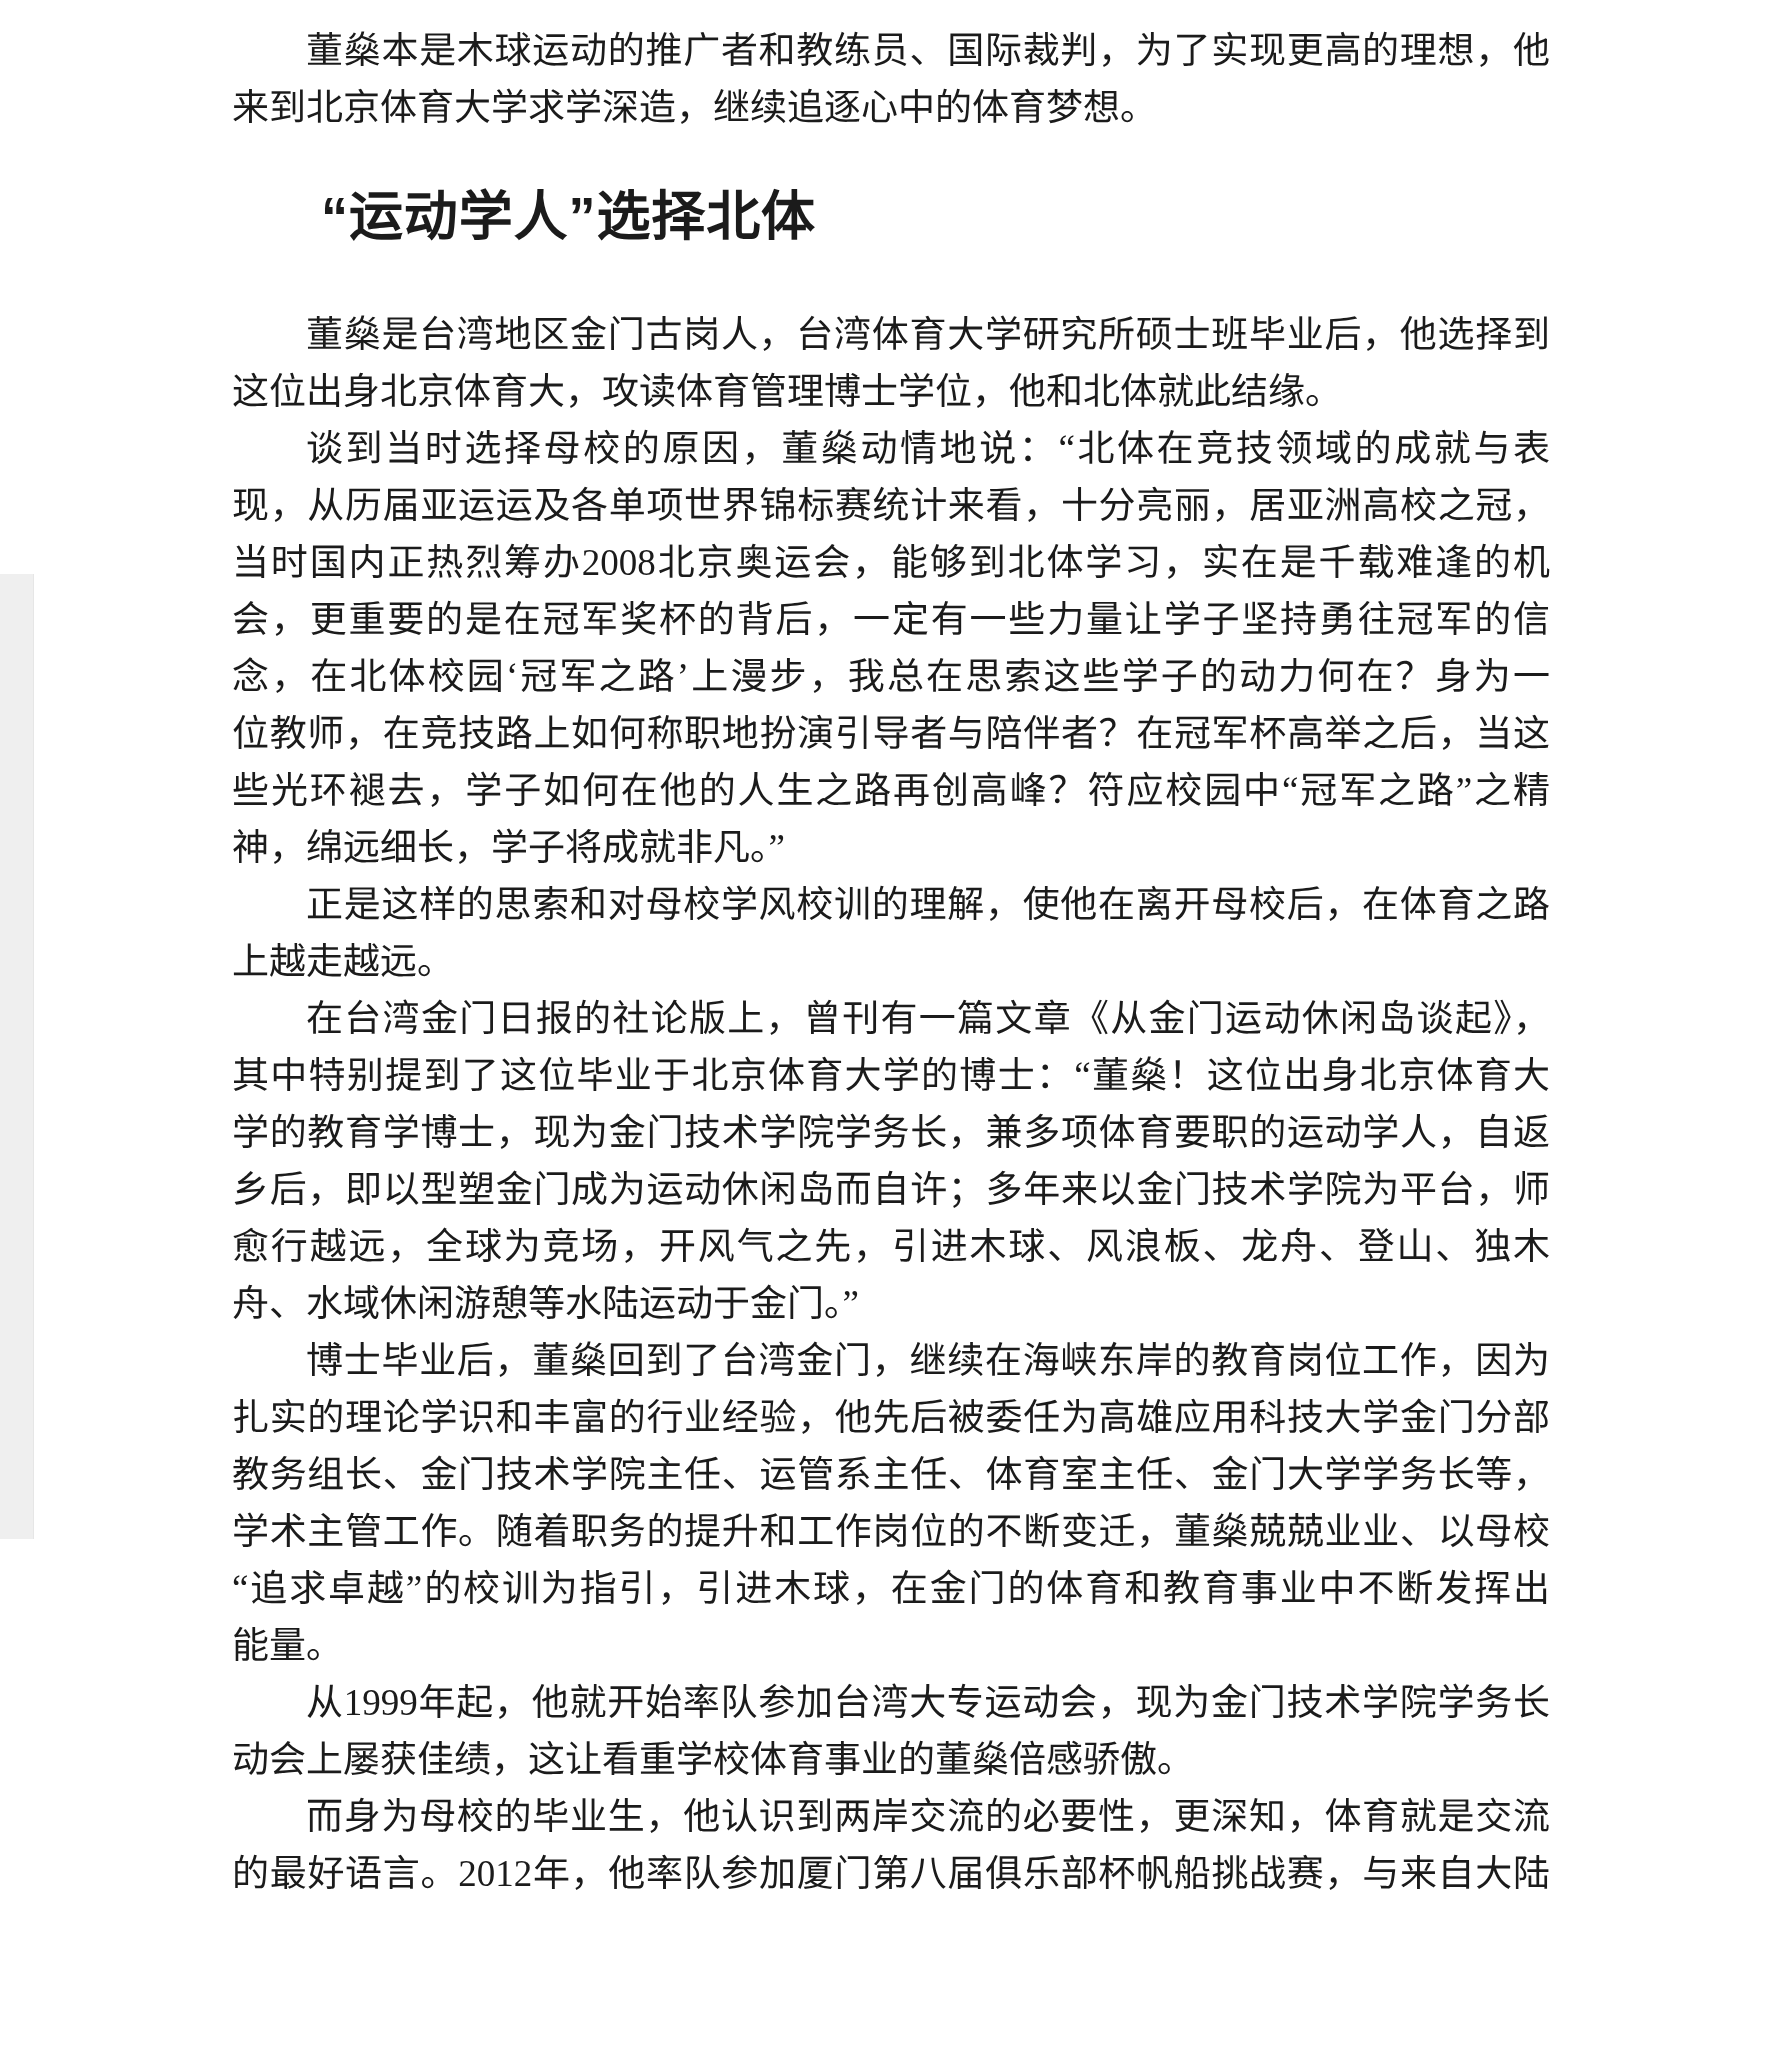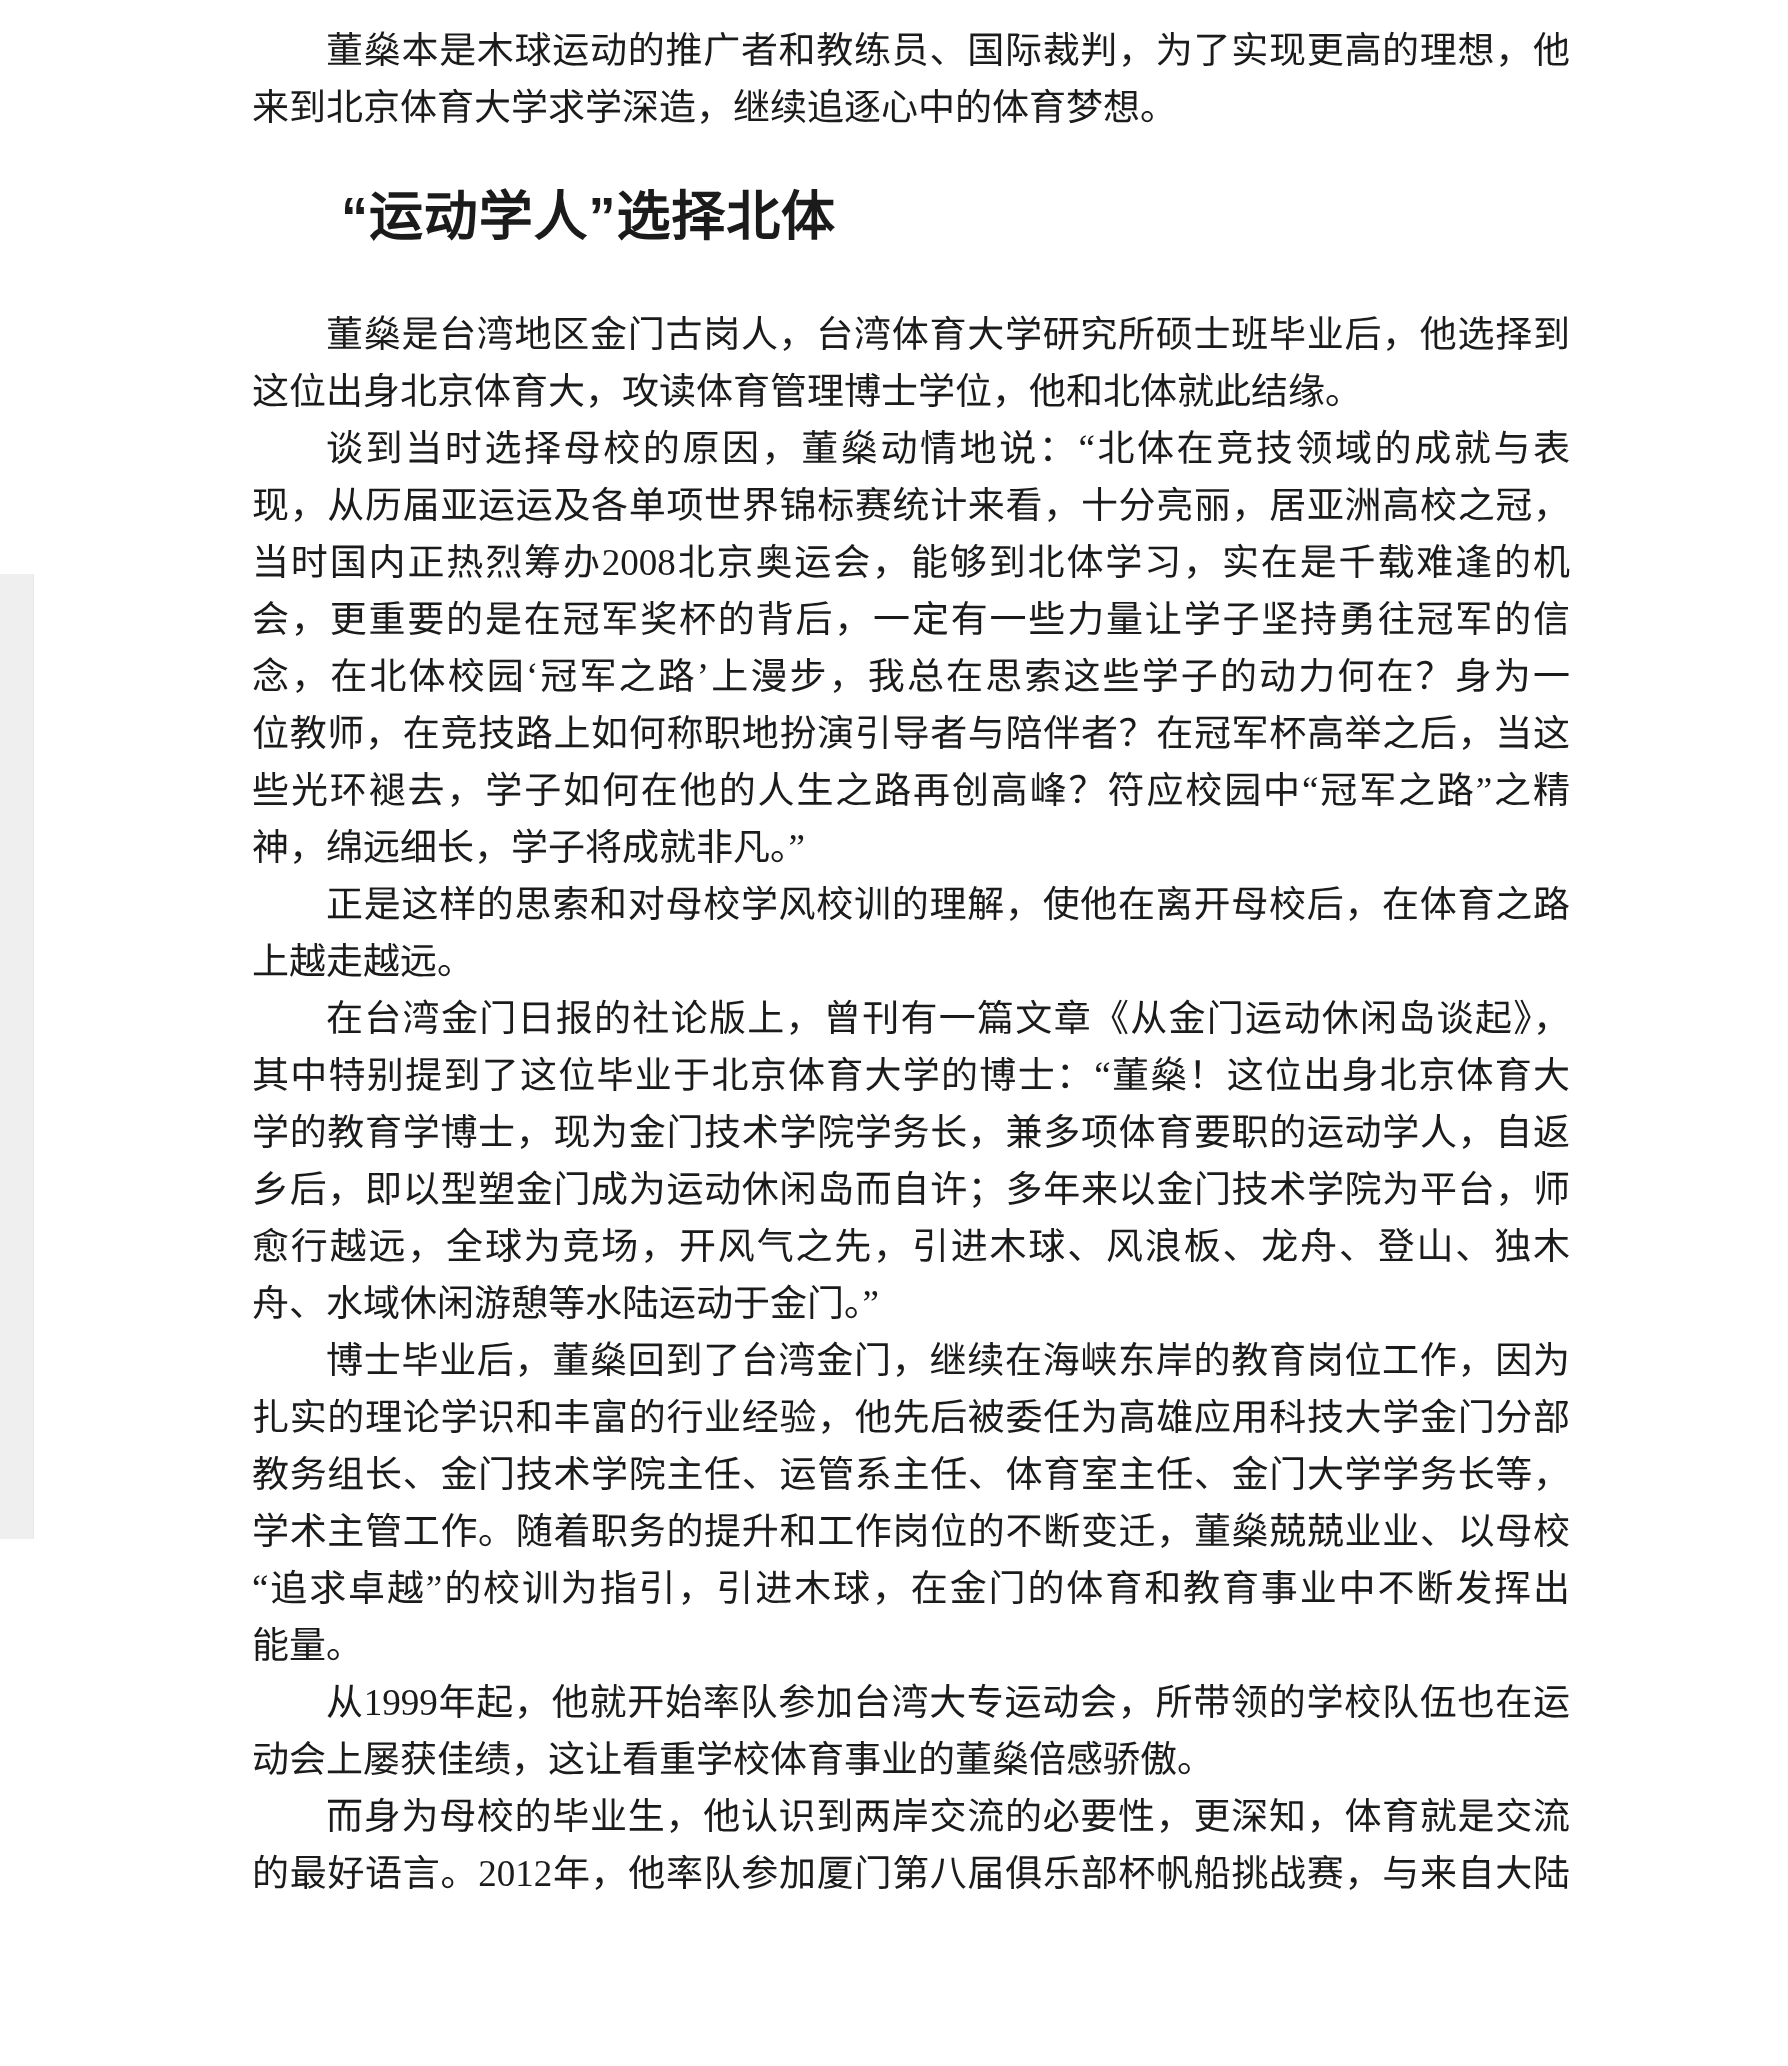--- a/index.html
+++ b/index.html
@@ -19,21 +19,21 @@
     position: absolute;
     left: 0;
     top: 574px;
     width: 33px;
     height: 965px;
     background: #efefef;
     border-right: 1.7px solid #e6e6e6;
   }
   .text-column {
     position: absolute;
-    left: 252px;
+    left: 232px;
     top: 22.4px;
     width: 1318px;
   }
   .para {
     margin: 0;
   }
   .line {
     font-size: 37px;
     line-height: 57px;
     height: 57px;
@@ -100,21 +100,21 @@
       </div>
       <div class="para">
         <div class="line indent fill">博士毕业后，董燊回到了台湾金门，继续在海峡东岸的教育岗位工作，因为</div>
         <div class="line fill">扎实的理论学识和丰富的行业经验，他先后被委任为高雄应用科技大学金门分部</div>
         <div class="line fill">教务组长、金门技术学院主任、运管系主任、体育室主任、金门大学学务长等，</div>
         <div class="line fill">学术主管工作。随着职务的提升和工作岗位的不断变迁，董燊兢兢业业、以母校</div>
         <div class="line fill">“追求卓越”的校训为指引，引进木球，在金门的体育和教育事业中不断发挥出</div>
         <div class="line">能量。</div>
       </div>
       <div class="para">
-        <div class="line indent fill">从1999年起，他就开始率队参加台湾大专运动会，所带领的学校队伍也在运</div>
+        <div class="line indent fill">从1999年起，他就开始率队参加台湾大专运动会，现为金门技术学院学务长</div>
         <div class="line">动会上屡获佳绩，这让看重学校体育事业的董燊倍感骄傲。</div>
       </div>
       <div class="para">
         <div class="line indent fill">而身为母校的毕业生，他认识到两岸交流的必要性，更深知，体育就是交流</div>
         <div class="line fill">的最好语言。2012年，他率队参加厦门第八届俱乐部杯帆船挑战赛，与来自大陆</div>
       </div>
     </div>
 </div>
 
 

